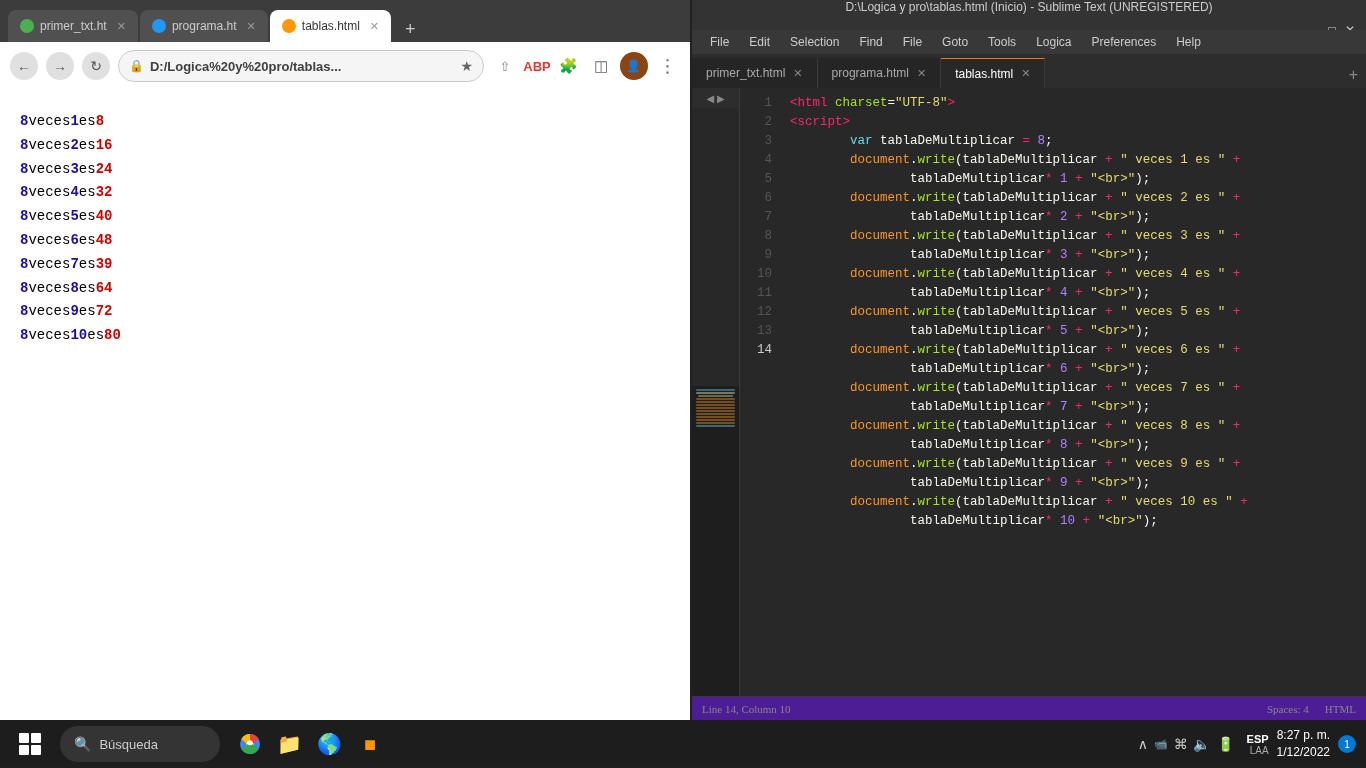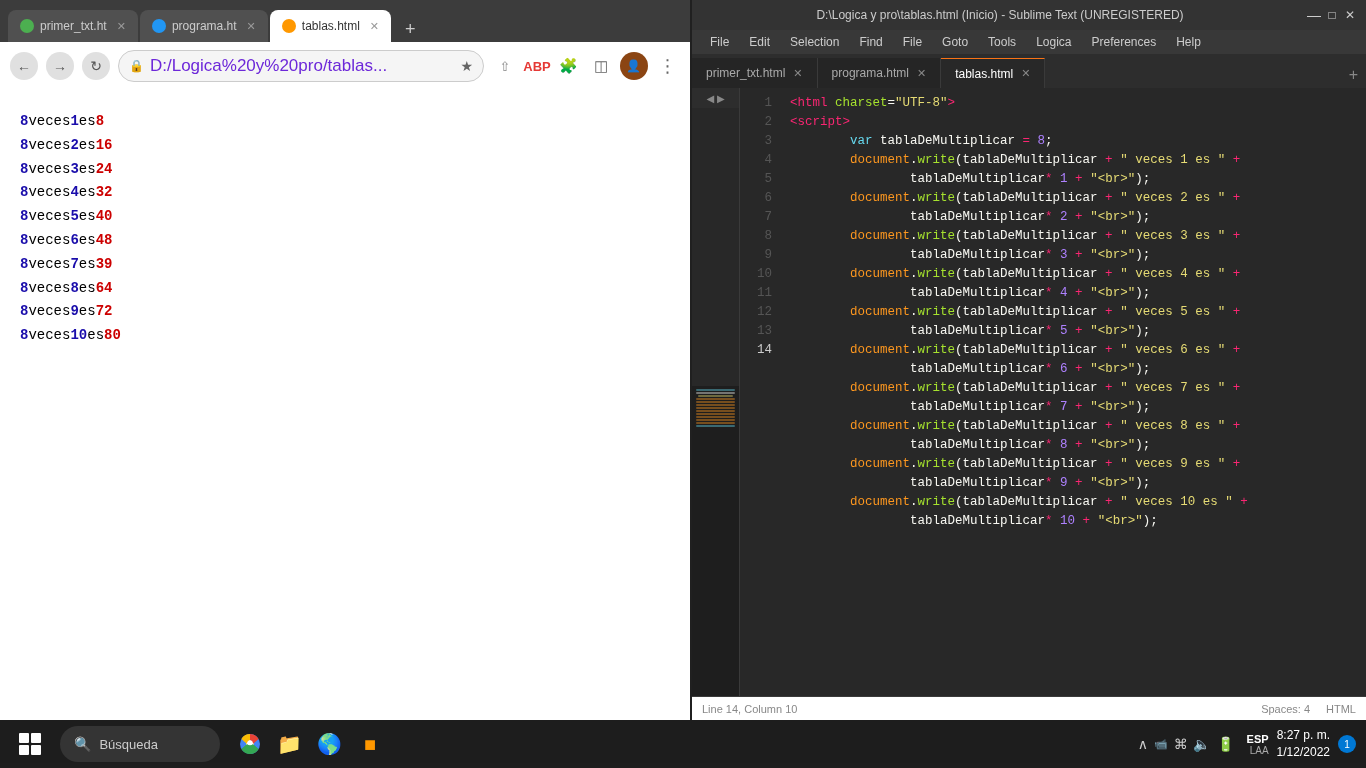--- a/index.html
+++ b/index.html
@@ -97,21 +97,21 @@
       display: flex; align-items: center;
       padding: 0 10px;
       background: #f5f5f5;
       gap: 6px;
       font-size: 13px;
       color: #333;
     }
 
     .lock-icon { font-size: 12px; color: #555; }
 
-    .address-text { flex: 1; font-size: 17px; color: #6d28d9; overflow: hidden; white-space: nowrap; }
+    .address-text { flex: 1; font-size: 13px; color: #404040; overflow: hidden; white-space: nowrap; font-weight: bold; }
 
     .nav-right-icons {
       display: flex; align-items: center; gap: 6px;
     }
 
     .nav-icon-btn {
       width: 26px; height: 26px;
       border: none; background: transparent; cursor: pointer;
       display: flex; align-items: center; justify-content: center;
       font-size: 15px; color: #666;
@@ -223,20 +223,21 @@
       background: #282828;
       display: flex; flex-direction: column;
     }
 
     .editor-titlebar {
       height: 30px;
       background: #333;
       display: flex; align-items: center;
       padding: 0 10px;
       gap: 10px;
+      flex-direction: column;
     }
 
     .editor-title {
       flex: 1;
       color: #ccc;
       font-size: 12px;
       text-align: center;
     }
 
     .win-controls {
@@ -361,27 +362,28 @@
       font-family: 'Courier New', monospace;
       font-size: 12.5px;
       line-height: 19px;
       white-space: nowrap;
       color: #d4d4d4;
     }       
     .s-white { color: #f8f8f2; }
 
     .editor-statusbar {
       height: 24px;
-      background: #ffffff;
+      background: #4c1d95;
       display: flex; align-items: center;
       padding: 11px 10px;
       gap: 20px;
       font-size: 11px;
       color: #888;
       border-top: 1px solid #3a3a3a;
+      font-family: Liberation Serif, serif;
     }
 
     .status-left { display: flex; gap: 16px; align-items: center; }
     .status-right { margin-left: auto; display: flex; gap: 16px; align-items: center; }
 
     
     .fold-icon { font-size: 9px; color: #666; }
   </style>
 </head>
 <body>

